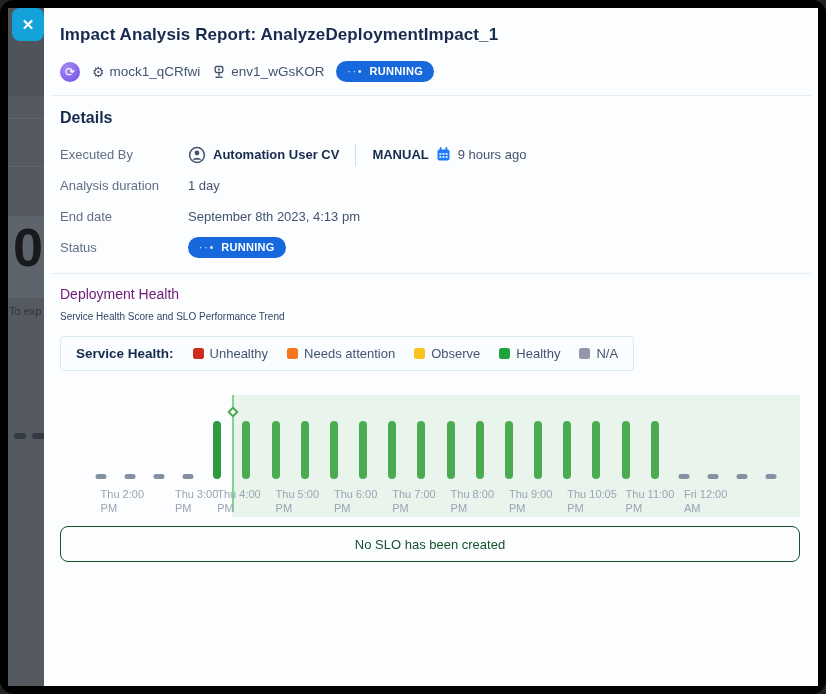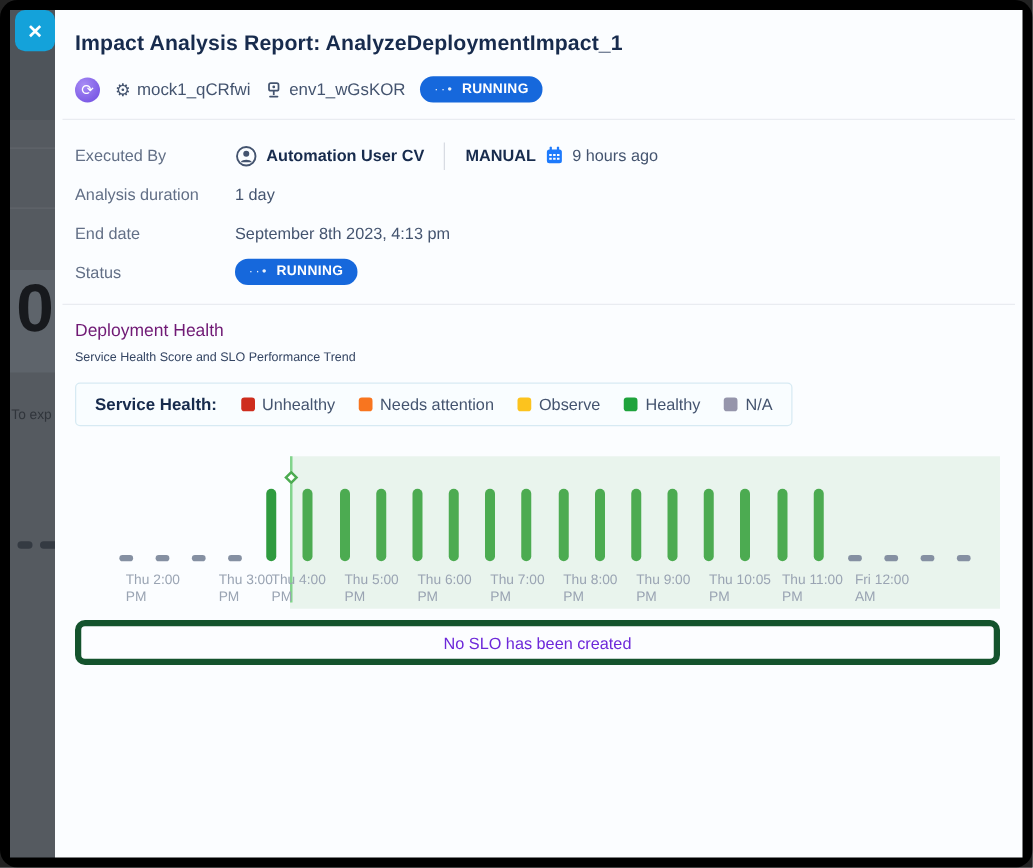--- a/index.html
+++ b/index.html
@@ -6,21 +6,21 @@
   html,body { background:#222; }
   .frame { position:relative; width:826px; height:694px; background:#000; border-radius:14px;
            overflow:hidden; font-family:"Liberation Sans", sans-serif; }
 
   
   .backdrop { position:absolute; left:8px; top:8px; bottom:8px; width:36px; background:#555a60; overflow:hidden; }
   .bd-band-top { position:absolute; top:0; left:0; right:0; height:88px; background:#4e545a; }
   .bd-hline { position:absolute; left:0; right:0; height:1px; background:rgba(255,255,255,0.07); }
   .bd-zero-bg { position:absolute; top:208px; left:0; right:0; height:82px; background:#5e646b; }
   .bd-zero { position:absolute; top:212px; left:5px; font-size:54px; font-weight:700; color:#17191d; line-height:1; }
-  .bd-text { position:absolute; top:297px; left:1px; font-size:11px; color:#30353b; white-space:nowrap;margin-top:21px; }
+  .bd-text { position:absolute; top:297px; left:1px; font-size:11px; color:#30353b; white-space:nowrap; }
   .bd-dash { position:absolute; top:425px; height:6px; background:#343a42; border-radius:3px; }
 
   
   .close-btn { position:absolute; left:12px; top:8px; width:32px; height:33px; background:#14a2da;
                border-radius:8px 8px 8px 8px; color:#fff; display:flex; align-items:center; justify-content:center;
                font-size:15px; font-weight:700; cursor:pointer; z-index:6; }
 
   
   .modal { position:absolute; left:44px; top:8px; right:8px; bottom:8px; background:#fbfdff; overflow:hidden; }
   .modal-header { padding:17px 20px 0 16px; }
@@ -61,23 +61,23 @@
   .chart-diamond { position:absolute; top:13px; left:50%; width:8px; height:8px; background:#fff;
                    border:2px solid #4cab51; transform:translateX(-50%) rotate(45deg); }
   .bar { position:absolute; bottom:38px; width:8px; height:58px; border-radius:4px;
          background:#4cab51; transform:translateX(-50%); z-index:1; }
   .bar-first { background:#2f9b3f; }
   .dash { position:absolute; bottom:38px; width:11px; height:5px; border-radius:2.5px;
           background:#8590a2; transform:translateX(-50%); z-index:1; }
   .chart-label { position:absolute; top:104px; font-size:11px; line-height:14px; color:#9aa4b3;
                  white-space:nowrap; z-index:3; }
 
-  .empty-box { margin-top:9px; border:5px solid #14532d; background:#fcfdff; border-radius:8px;
+  .empty-box { margin-top:9px; border:1px solid #14532d; background:#fcfdff; border-radius:8px;
                height:36px; display:flex; align-items:center; justify-content:center;
-               color:#6d28d9; font-size:13px; }
+               color:#14532d; font-size:13px; }
 </style>
 </head>
 <body>
 
 <div class="frame">
 
   <div class="backdrop">
     <div class="bd-band-top"></div>
     <div class="bd-hline" style="top:110px"></div>
     <div class="bd-hline" style="top:158px"></div>
@@ -114,20 +114,21 @@
         <span class="badge">
           <span class="dots">··•</span>
           <span>RUNNING</span>
         </span>
       </div>
     </div>
 
     <div class="divider"></div>
 
     <div class="details-section">
+      <div class="section-h">Details</div>
 
       <div class="drow">
         <div class="drow-label">Executed By</div>
         <div class="drow-value">
           <svg class="icon-svg" width="18" height="18" viewBox="0 0 18 18">
             <circle cx="9" cy="9" r="7.4" fill="none" stroke="#44546f" stroke-width="1.5"></circle>
             <circle cx="9" cy="7" r="2.4" fill="#44546f"></circle>
             <path d="M4.4 13.8 a5.5 4.6 0 0 1 9.2 0" fill="#44546f"></path>
           </svg>
           <span class="strong">Automation User CV</span>

